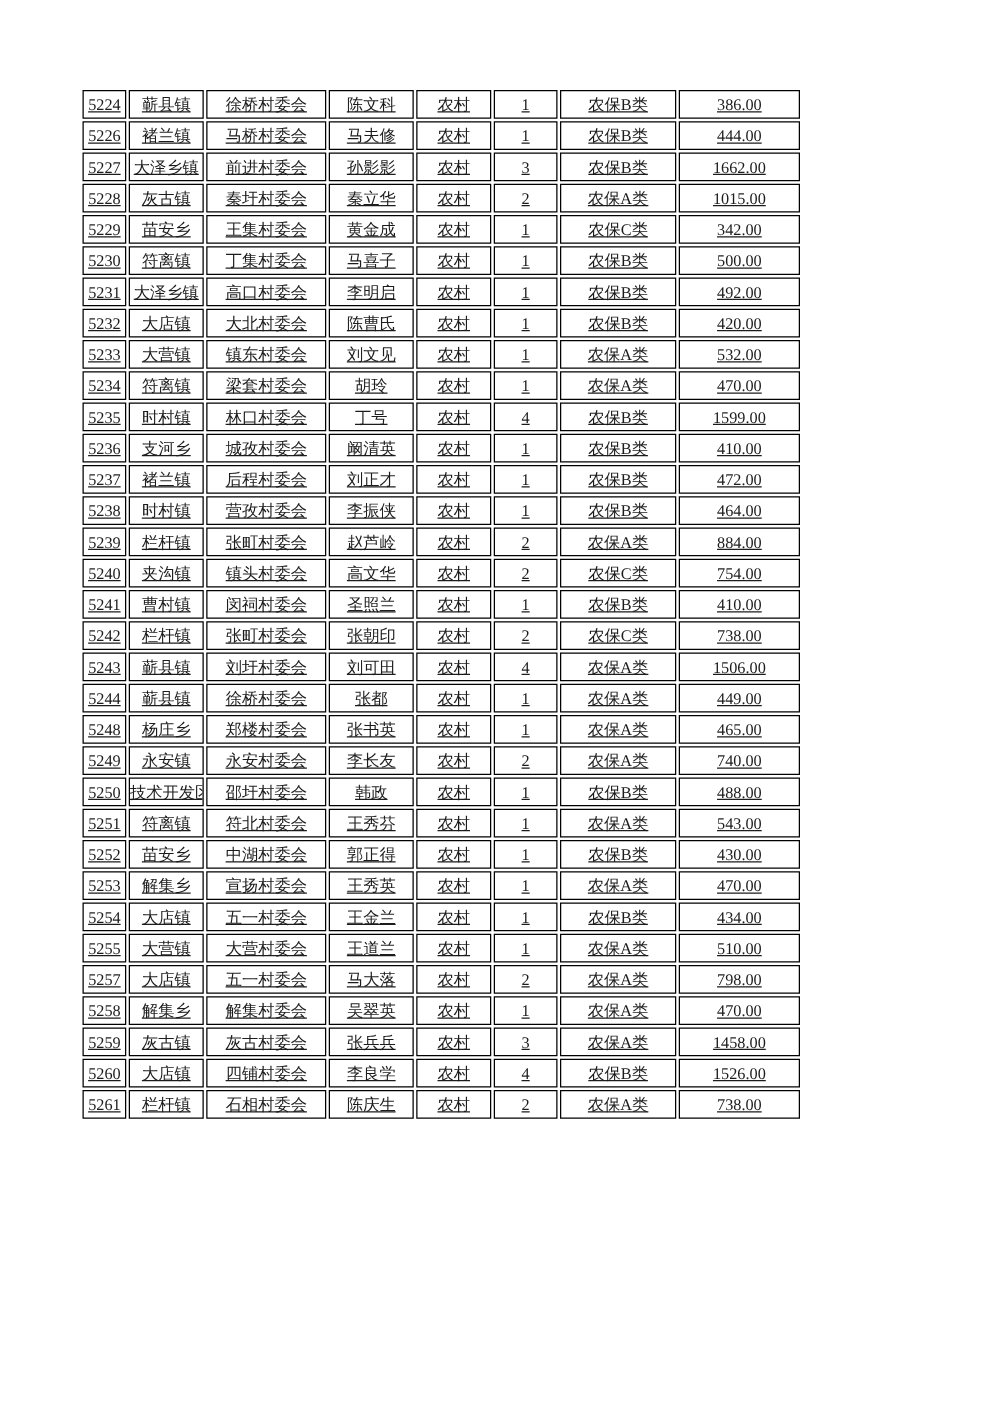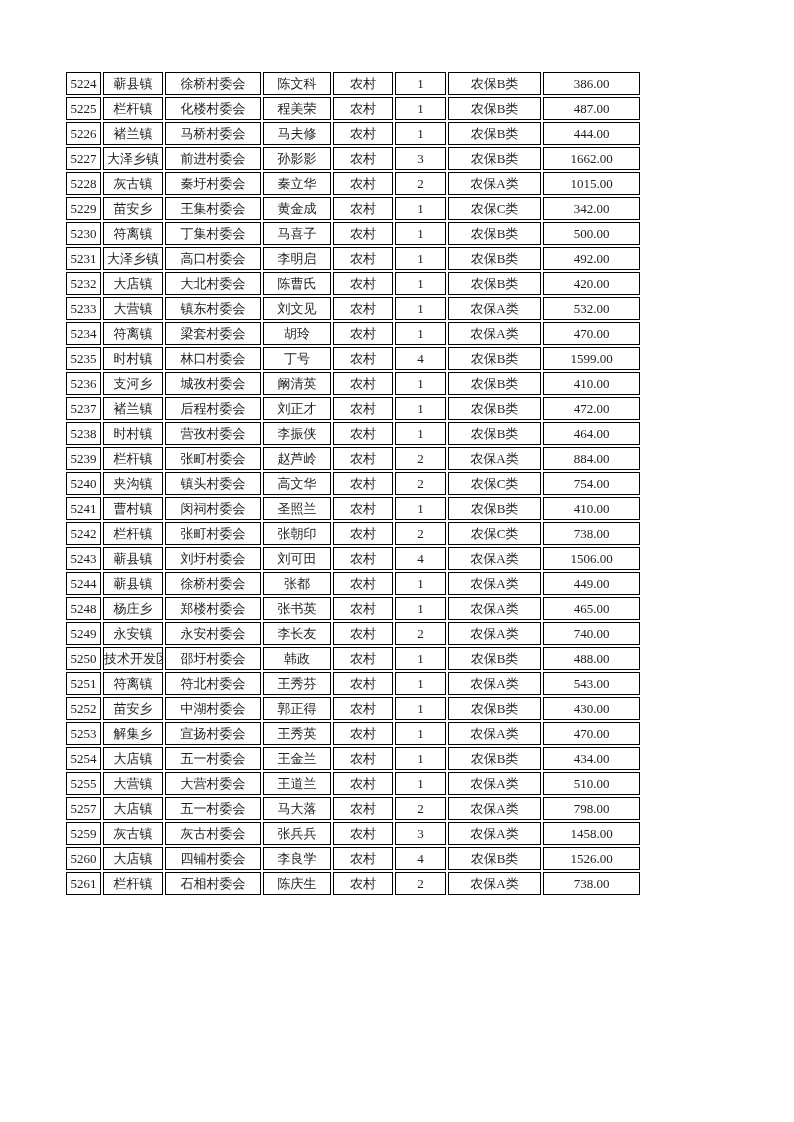--- a/index.html
+++ b/index.html
@@ -25,20 +25,21 @@
   }
   table.records {
     position: absolute;
     left: 64px;
     top: 70px;
     border-collapse: separate;
     border-spacing: 2px;
     table-layout: fixed;
     width: 578px;
     font-size: 13px;
+    text-decoration: underline;
   }
   table.records td {
     border: 1px solid #000000;
     height: 21px;
     padding: 0;
     text-align: center;
     vertical-align: middle;
     white-space: nowrap;
     overflow: hidden;
     background: #ffffff;
@@ -74,30 +75,20 @@
           <td>5224</td>
           <td>蕲县镇</td>
           <td>徐桥村委会</td>
           <td>陈文科</td>
           <td>农村</td>
           <td>1</td>
           <td>农保B类</td>
           <td>386.00</td>
         </tr>
         <tr>
-          <td>5225</td>
-          <td>栏杆镇</td>
-          <td>化楼村委会</td>
-          <td>程美荣</td>
-          <td>农村</td>
-          <td>1</td>
-          <td>农保B类</td>
-          <td>487.00</td>
-        </tr>
-        <tr>
           <td>5226</td>
           <td>褚兰镇</td>
           <td>马桥村委会</td>
           <td>马夫修</td>
           <td>农村</td>
           <td>1</td>
           <td>农保B类</td>
           <td>444.00</td>
         </tr>
         <tr>
@@ -362,20 +353,30 @@
         </tr>
         <tr>
           <td>5257</td>
           <td>大店镇</td>
           <td>五一村委会</td>
           <td>马大落</td>
           <td>农村</td>
           <td>2</td>
           <td>农保A类</td>
           <td>798.00</td>
+        </tr>
+        <tr>
+          <td>5258</td>
+          <td>解集乡</td>
+          <td>解集村委会</td>
+          <td>吴翠英</td>
+          <td>农村</td>
+          <td>1</td>
+          <td>农保A类</td>
+          <td>470.00</td>
         </tr>
         <tr>
           <td>5259</td>
           <td>灰古镇</td>
           <td>灰古村委会</td>
           <td>张兵兵</td>
           <td>农村</td>
           <td>3</td>
           <td>农保A类</td>
           <td>1458.00</td>

